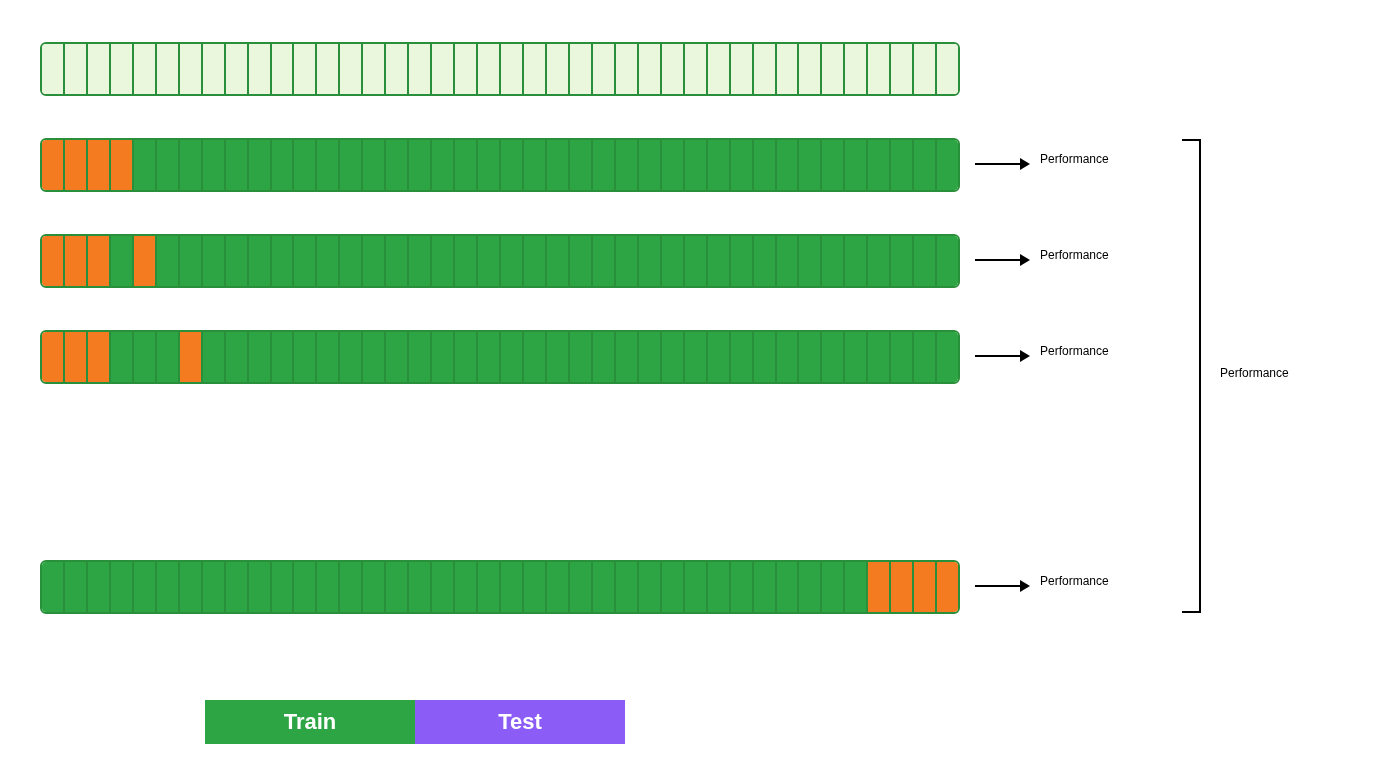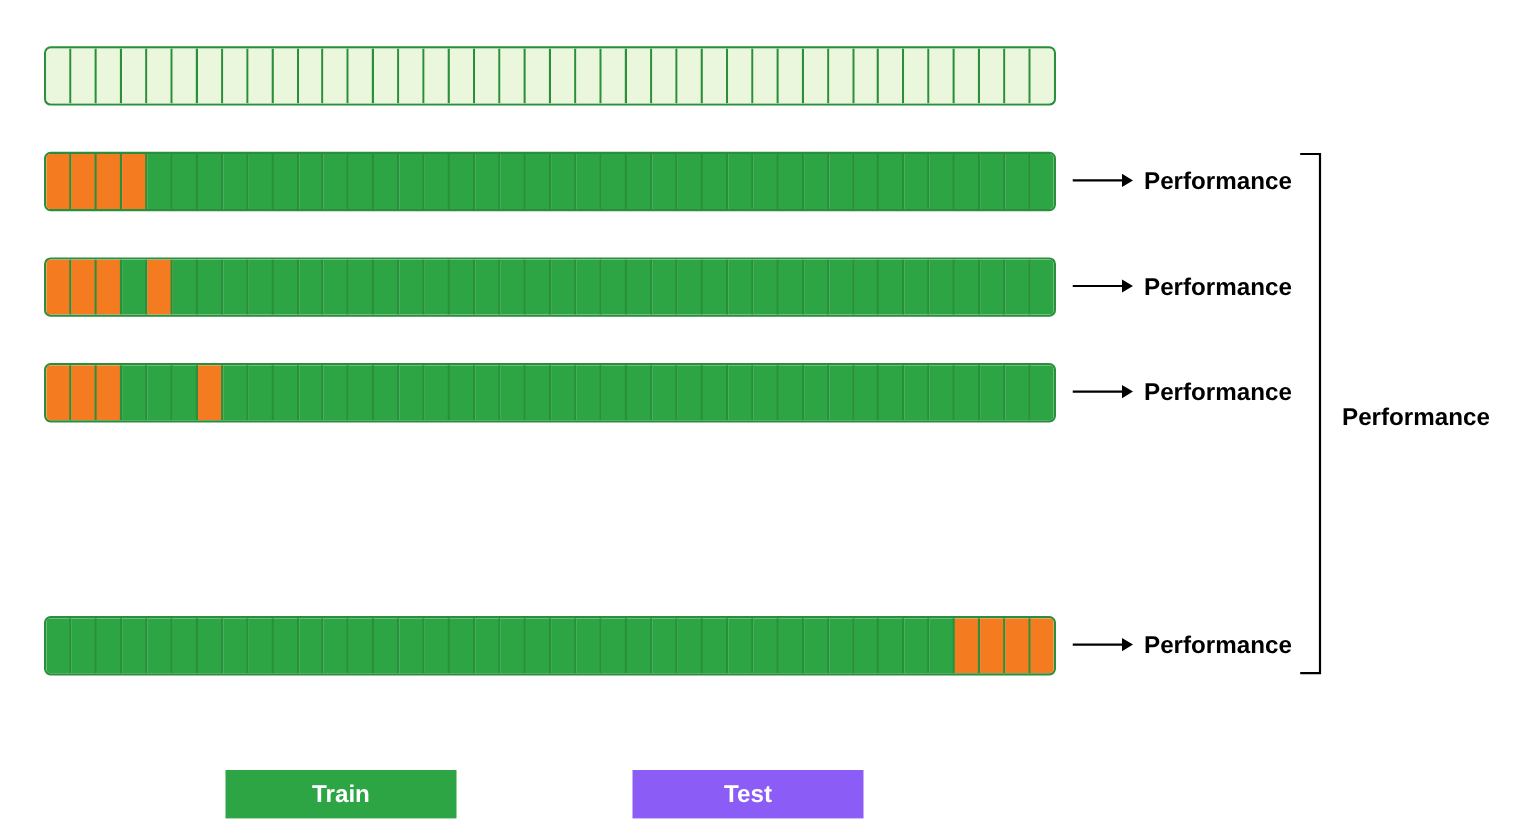--- a/index.html
+++ b/index.html
@@ -33,33 +33,32 @@
 
   .arrow {
     position: absolute;
     display: flex;
     align-items: center;
   }
   .arrow svg { display: block; }
 
   .perf-label {
     position: absolute;
-    font-weight: bold;
-    font-size: 22px;
+    font-weight: normal;
+    font-size: 12px;
     color: #000;
   }
 
   .bracket {
     position: absolute;
   }
 
   .legend {
     position: absolute;
     display: flex;
-    gap: 160px;
     align-items: center;
   }
   .legend-item {
     width: 210px;
     height: 44px;
     display: flex;
     align-items: center;
     justify-content: center;
     color: #fff;
     font-weight: bold;

